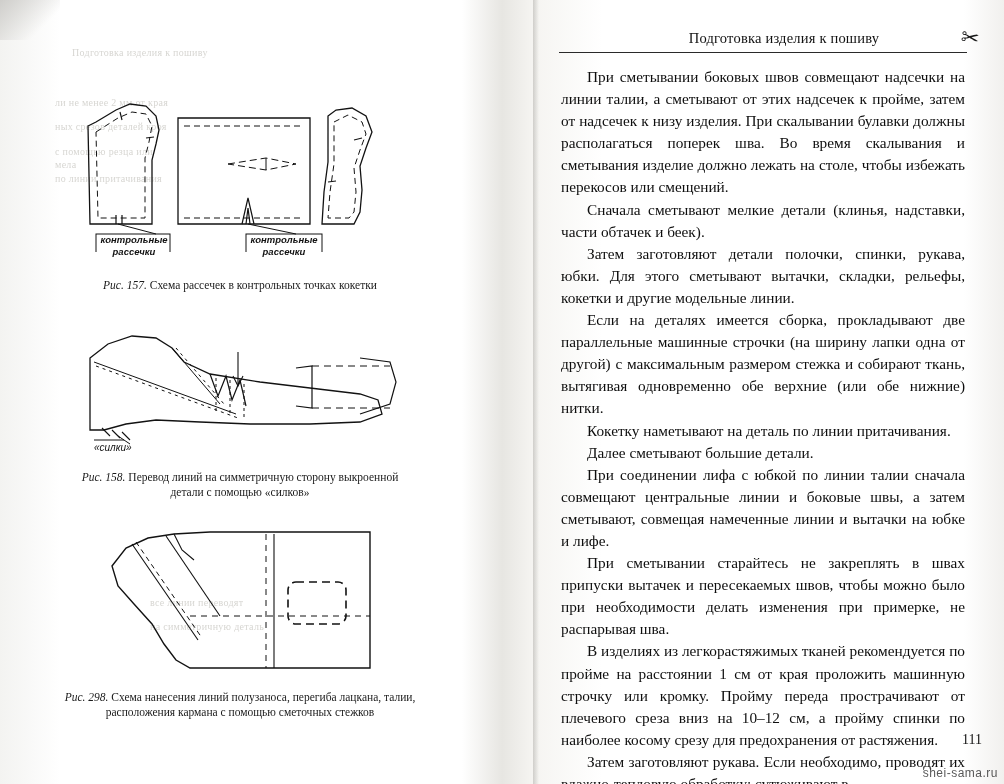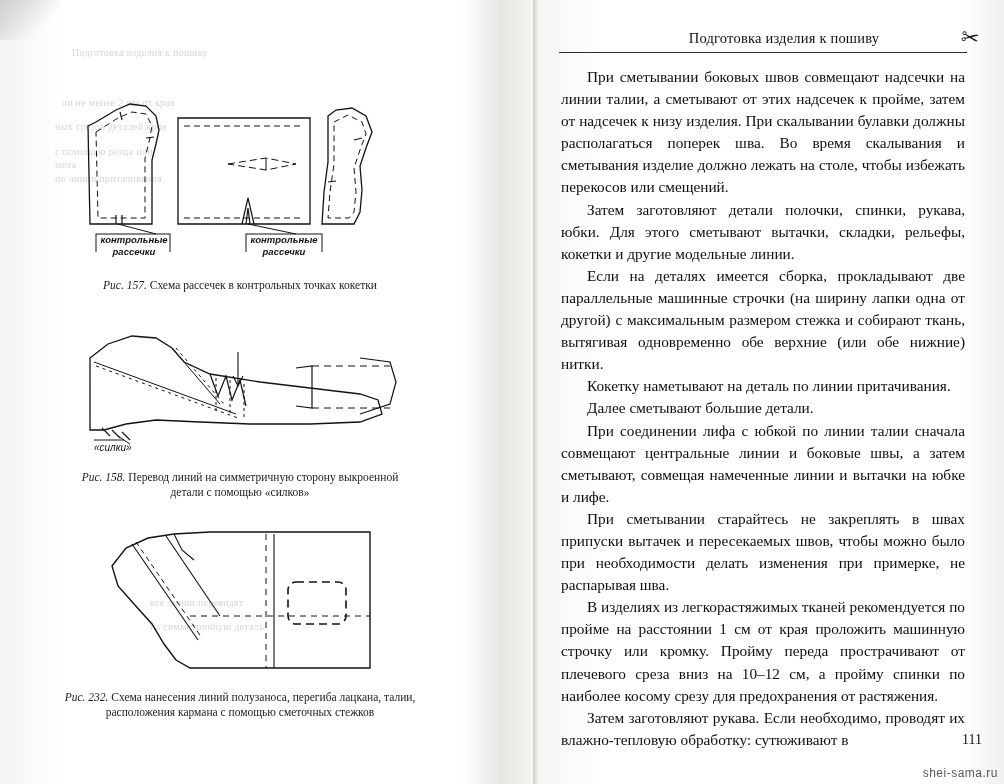--- a/index.html
+++ b/index.html
@@ -94,21 +94,21 @@
 </head>
 <body>
 
 <div class="page-spread">
 
   <div class="corner-tl"></div>
 
   <div class="left-page">
 
     <div class="ghost-text" style="left:72px;top:46px;width:240px;">Подготовка изделия к пошиву</div>
-    <div class="ghost-text" style="left:55px;top:96px;width:120px;text-align:right;">ли не менее 2 мм от края</div>
+    <div class="ghost-text" style="left:55px;top:96px;width:120px;">ли не менее 2 мм от края</div>
     <div class="ghost-text" style="left:55px;top:120px;width:120px;">ных срезов деталей кроя</div>
     <div class="ghost-text" style="left:55px;top:145px;width:120px;">с помощью резца или мела</div>
     <div class="ghost-text" style="left:55px;top:172px;width:120px;">по линии притачивания</div>
     <div class="ghost-text" style="left:150px;top:596px;width:170px;">все линии переводят</div>
     <div class="ghost-text" style="left:150px;top:620px;width:170px;">на симметричную деталь</div>
 
     <div class="fig-block" style="left:60px;top:82px;width:340px;height:170px;font-weight:bold;">
       <svg width="340" height="170" viewBox="0 0 340 170">
 
         <path class="ink" stroke-width="1.3" d="M28,44 L36,40 L56,28 L70,22 L86,24 L96,34 L99,48 L96,62 L92,78 L92,142 L30,142 Z"></path>
@@ -212,36 +212,37 @@
 
         <path class="ink" stroke-width="1" stroke-dasharray="6,5" d="M120,96 L300,96"></path>
 
         <rect class="ink" stroke-width="1.6" stroke-dasharray="8,5" x="218" y="62" width="58" height="42" rx="8"></rect>
 
         <path class="ink" stroke-width="1.1" d="M104,14 L112,30 L124,40"></path>
       </svg>
     </div>
 
     <div class="fig-caption" style="position:absolute;left:30px;top:690px;width:420px;">
-      <span class="lbl">Рис. 232.</span>
+      <span class="lbl">Рис. 298.</span>
       <span>Схема нанесения линий полузаноса, перегиба лацкана, талии,</span>
       <div>расположения кармана с помощью сметочных стежков</div>
     </div>
   </div>
 
   <div class="gutter"></div>
 
   <div class="right-page">
 
     <div class="run-head">Подготовка изделия к пошиву</div>
     <div class="run-rule"></div>
     <div class="scissors">✂</div>
 
     <div class="body-col">
       <p>При сметывании боковых швов совмещают надсечки на линии талии, а сметывают от этих надсечек к пройме, затем от надсечек к низу изделия. При скалывании булавки должны располагаться поперек шва. Во время скалывания и сметывания изделие должно лежать на столе, чтобы избежать перекосов или смещений.</p>
+      <p>Сначала сметывают мелкие детали (клинья, надставки, части обтачек и беек).</p>
       <p>Затем заготовляют детали полочки, спинки, рукава, юбки. Для этого сметывают вытачки, складки, рельефы, кокетки и другие модельные линии.</p>
       <p>Если на деталях имеется сборка, прокладывают две параллельные машинные строчки (на ширину лапки одна от другой) с максимальным размером стежка и собирают ткань, вытягивая одновременно обе верхние (или обе нижние) нитки.</p>
       <p>Кокетку наметывают на деталь по линии притачивания.</p>
       <p>Далее сметывают большие детали.</p>
       <p>При соединении лифа с юбкой по линии талии сначала совмещают центральные линии и боковые швы, а затем сметывают, совмещая намеченные линии и вытачки на юбке и лифе.</p>
       <p>При сметывании старайтесь не закреплять в швах припуски вытачек и пересекаемых швов, чтобы можно было при необходимости делать изменения при примерке, не распарывая шва.</p>
       <p>В изделиях из легкорастяжимых тканей рекомендуется по пройме на расстоянии 1 см от края проложить машинную строчку или кромку. Пройму переда прострачивают от плечевого среза вниз на 10–12 см, а пройму спинки по наиболее косому срезу для предохранения от растяжения.</p>
       <p>Затем заготовляют рукава. Если необходимо, проводят их влажно-тепловую обработку: сутюживают в</p>
     </div>
 

